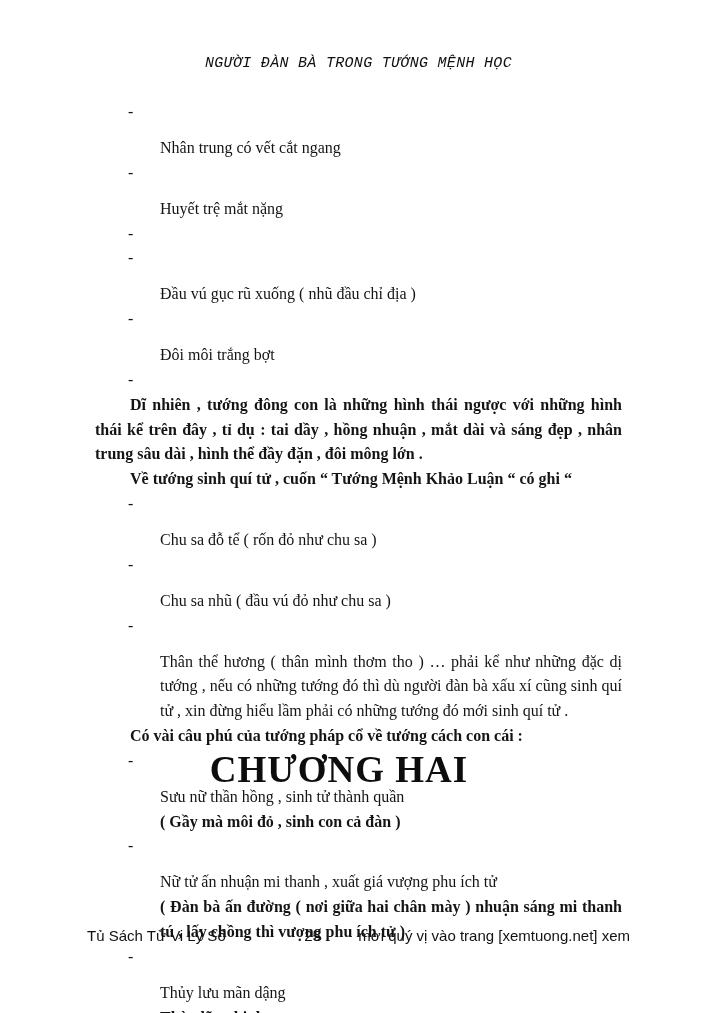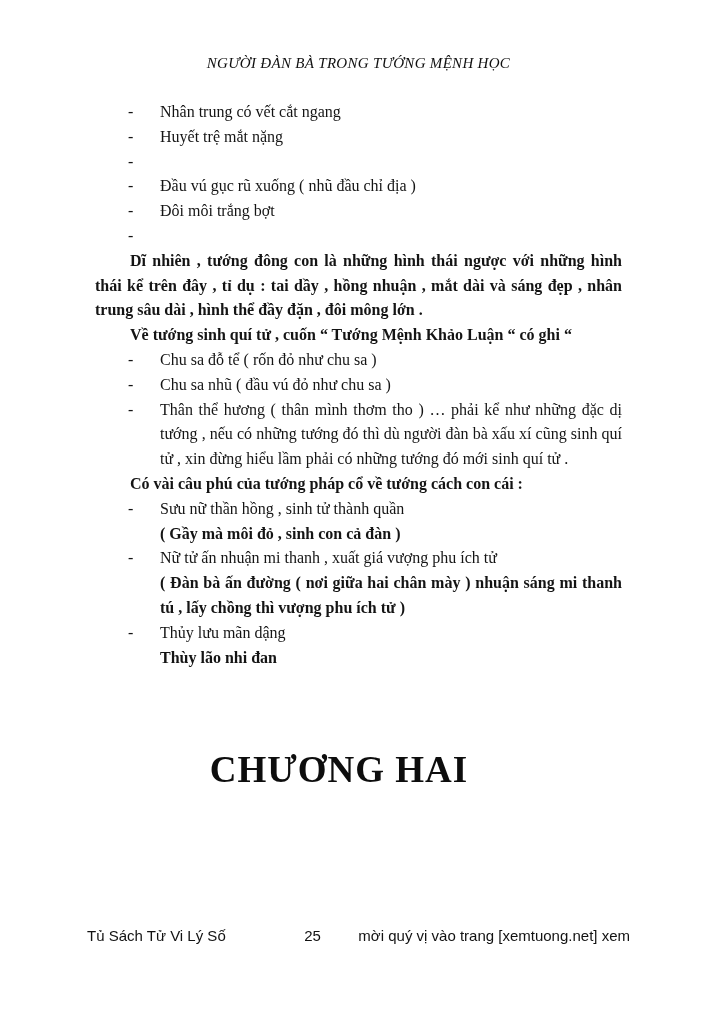--- a/index.html
+++ b/index.html
@@ -14,21 +14,21 @@
     background: #ffffff;
     color: #161616;
     overflow: hidden;
   }
   .running-header {
     position: absolute;
     top: 55px;
     left: 0;
     width: 717px;
     text-align: center;
-    font-family: Liberation Serif, serif;
+    font-family: Liberation Mono, monospace;
     font-style: italic;
     font-size: 15px;
     letter-spacing: 0.3px;
     color: #101010;
   }
   .content {
     position: absolute;
     top: 100px;
     left: 95px;
     width: 527px;
@@ -41,20 +41,21 @@
     display: flex;
   }
   .li .dash {
     flex: none;
     width: 32px;
     padding-left: 33px;
   }
   .li .li-text {
     flex: 1;
     text-align: justify;
+    margin-top: 36px;
   }
   .sub {
     padding-left: 65px;
     text-align: justify;
     font-weight: bold;
   }
   p.para {
     margin: 0;
     text-indent: 35px;
     text-align: justify;

